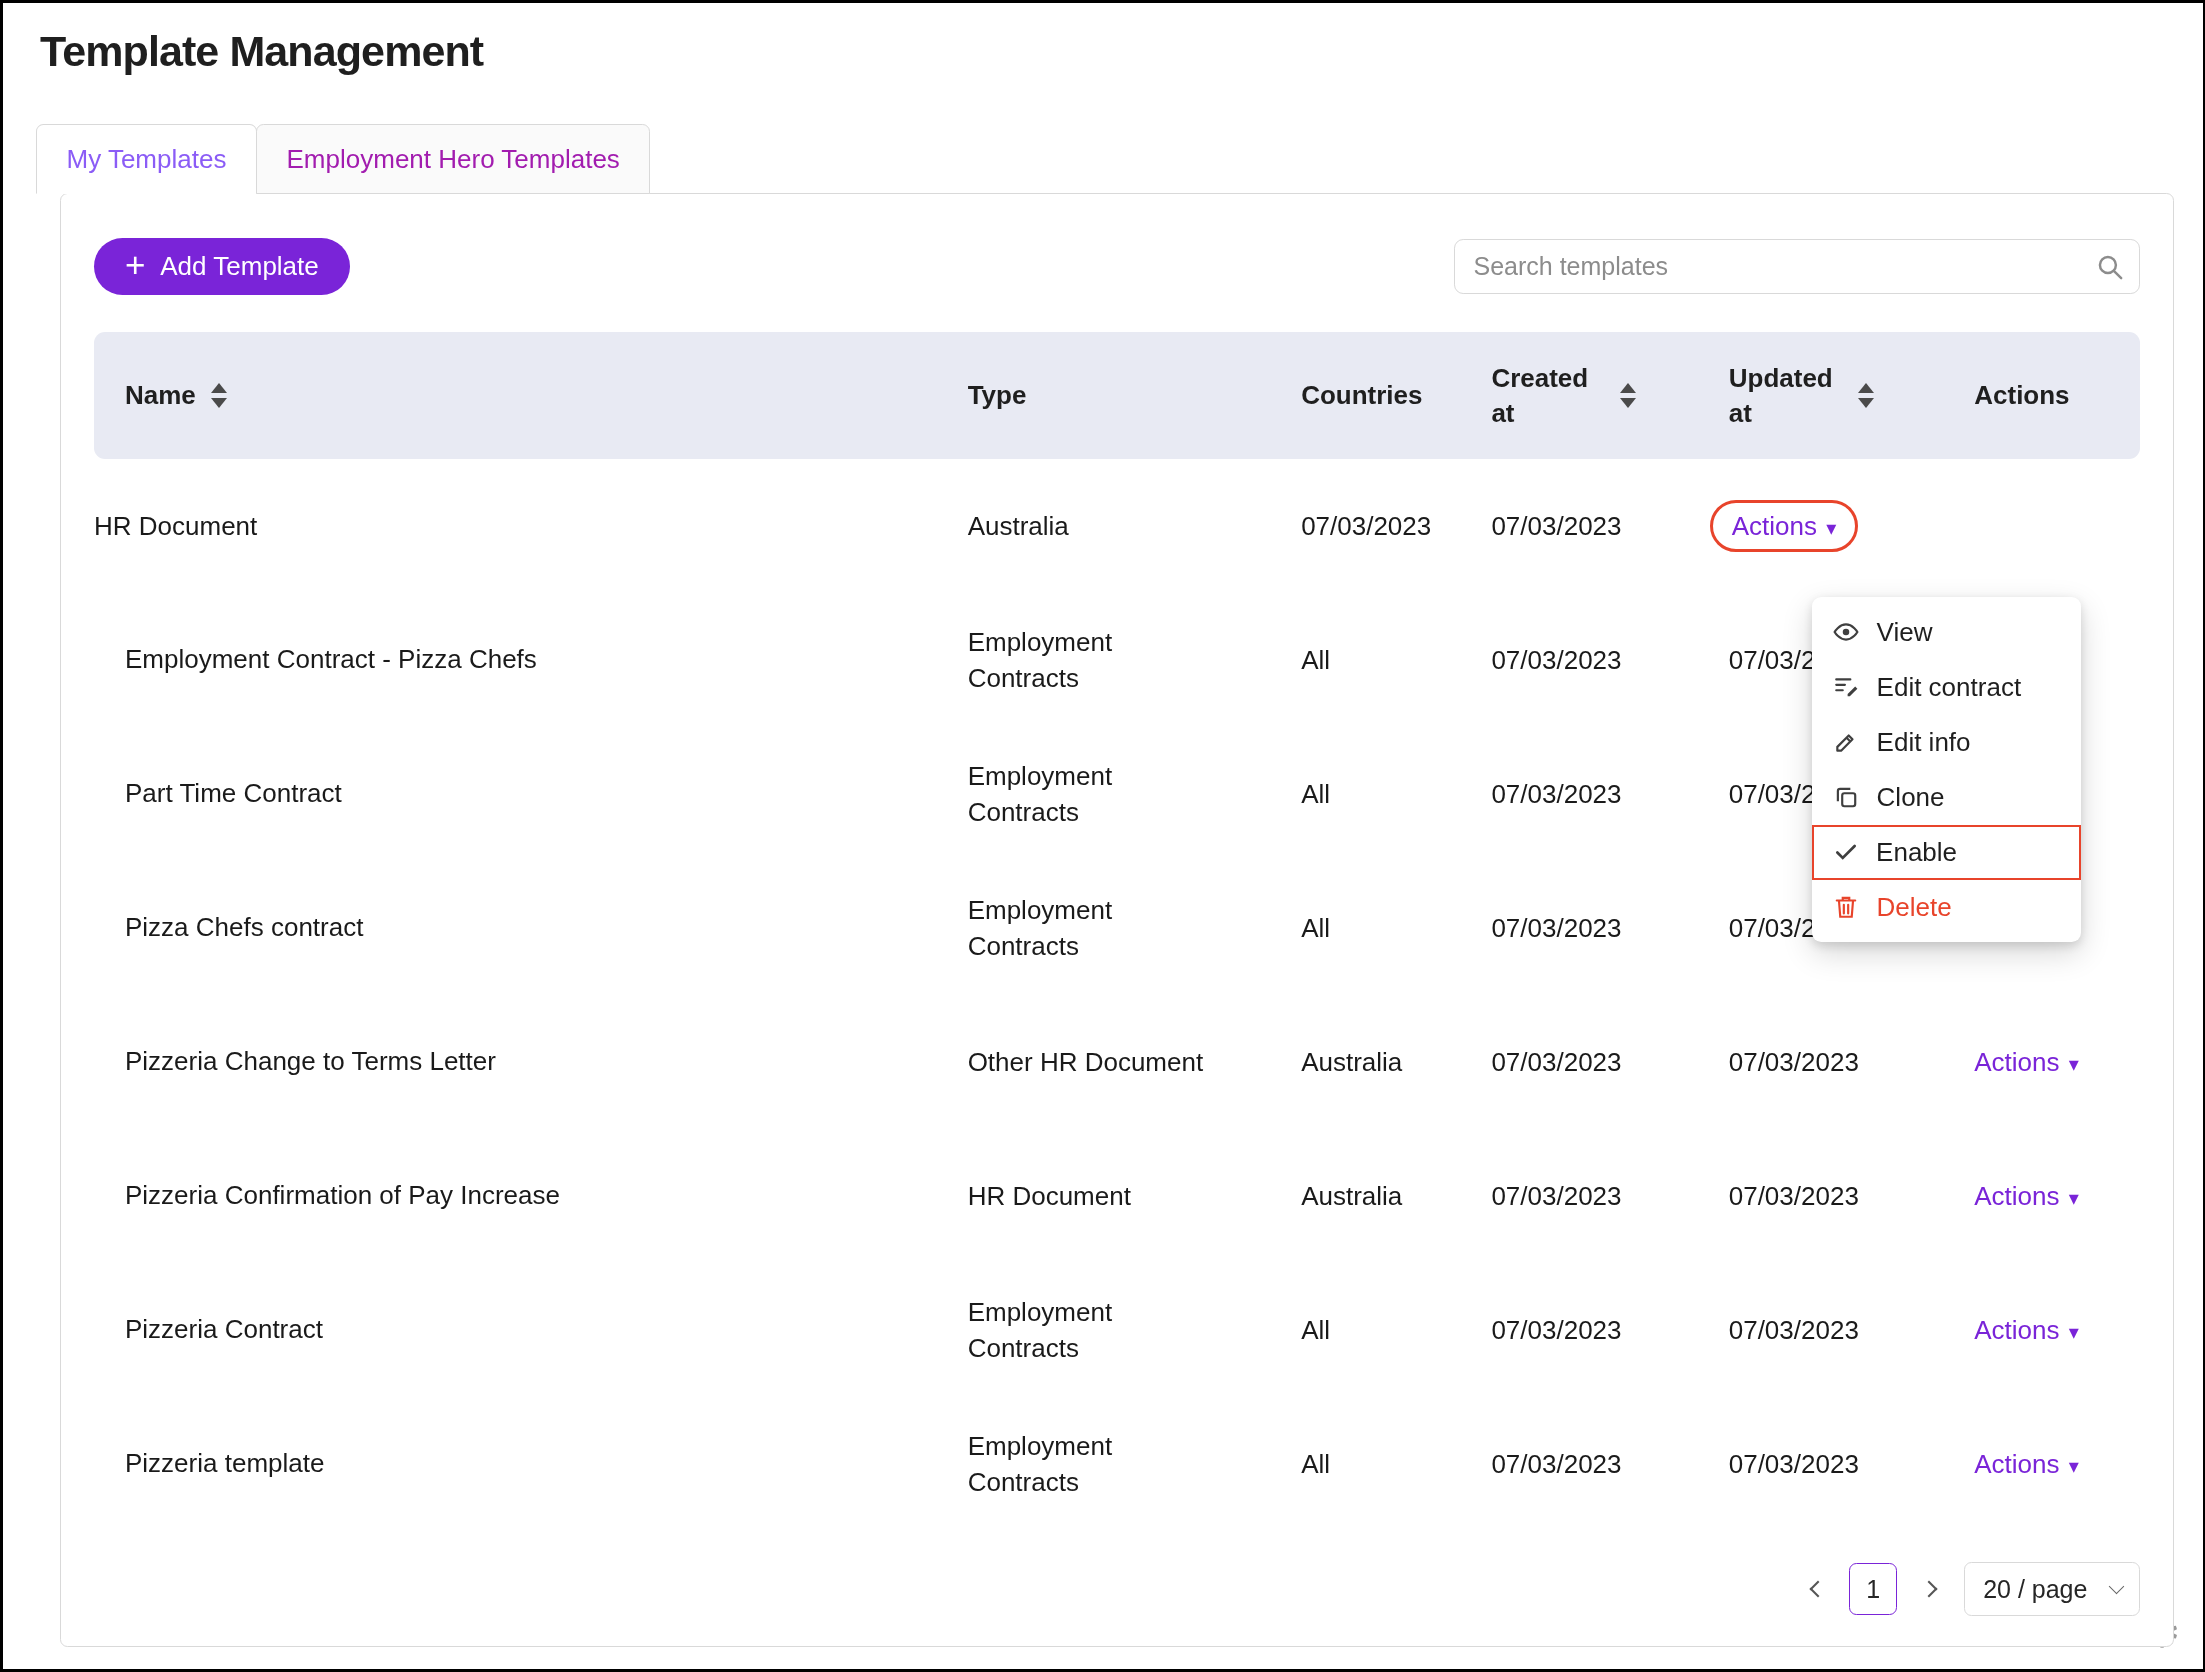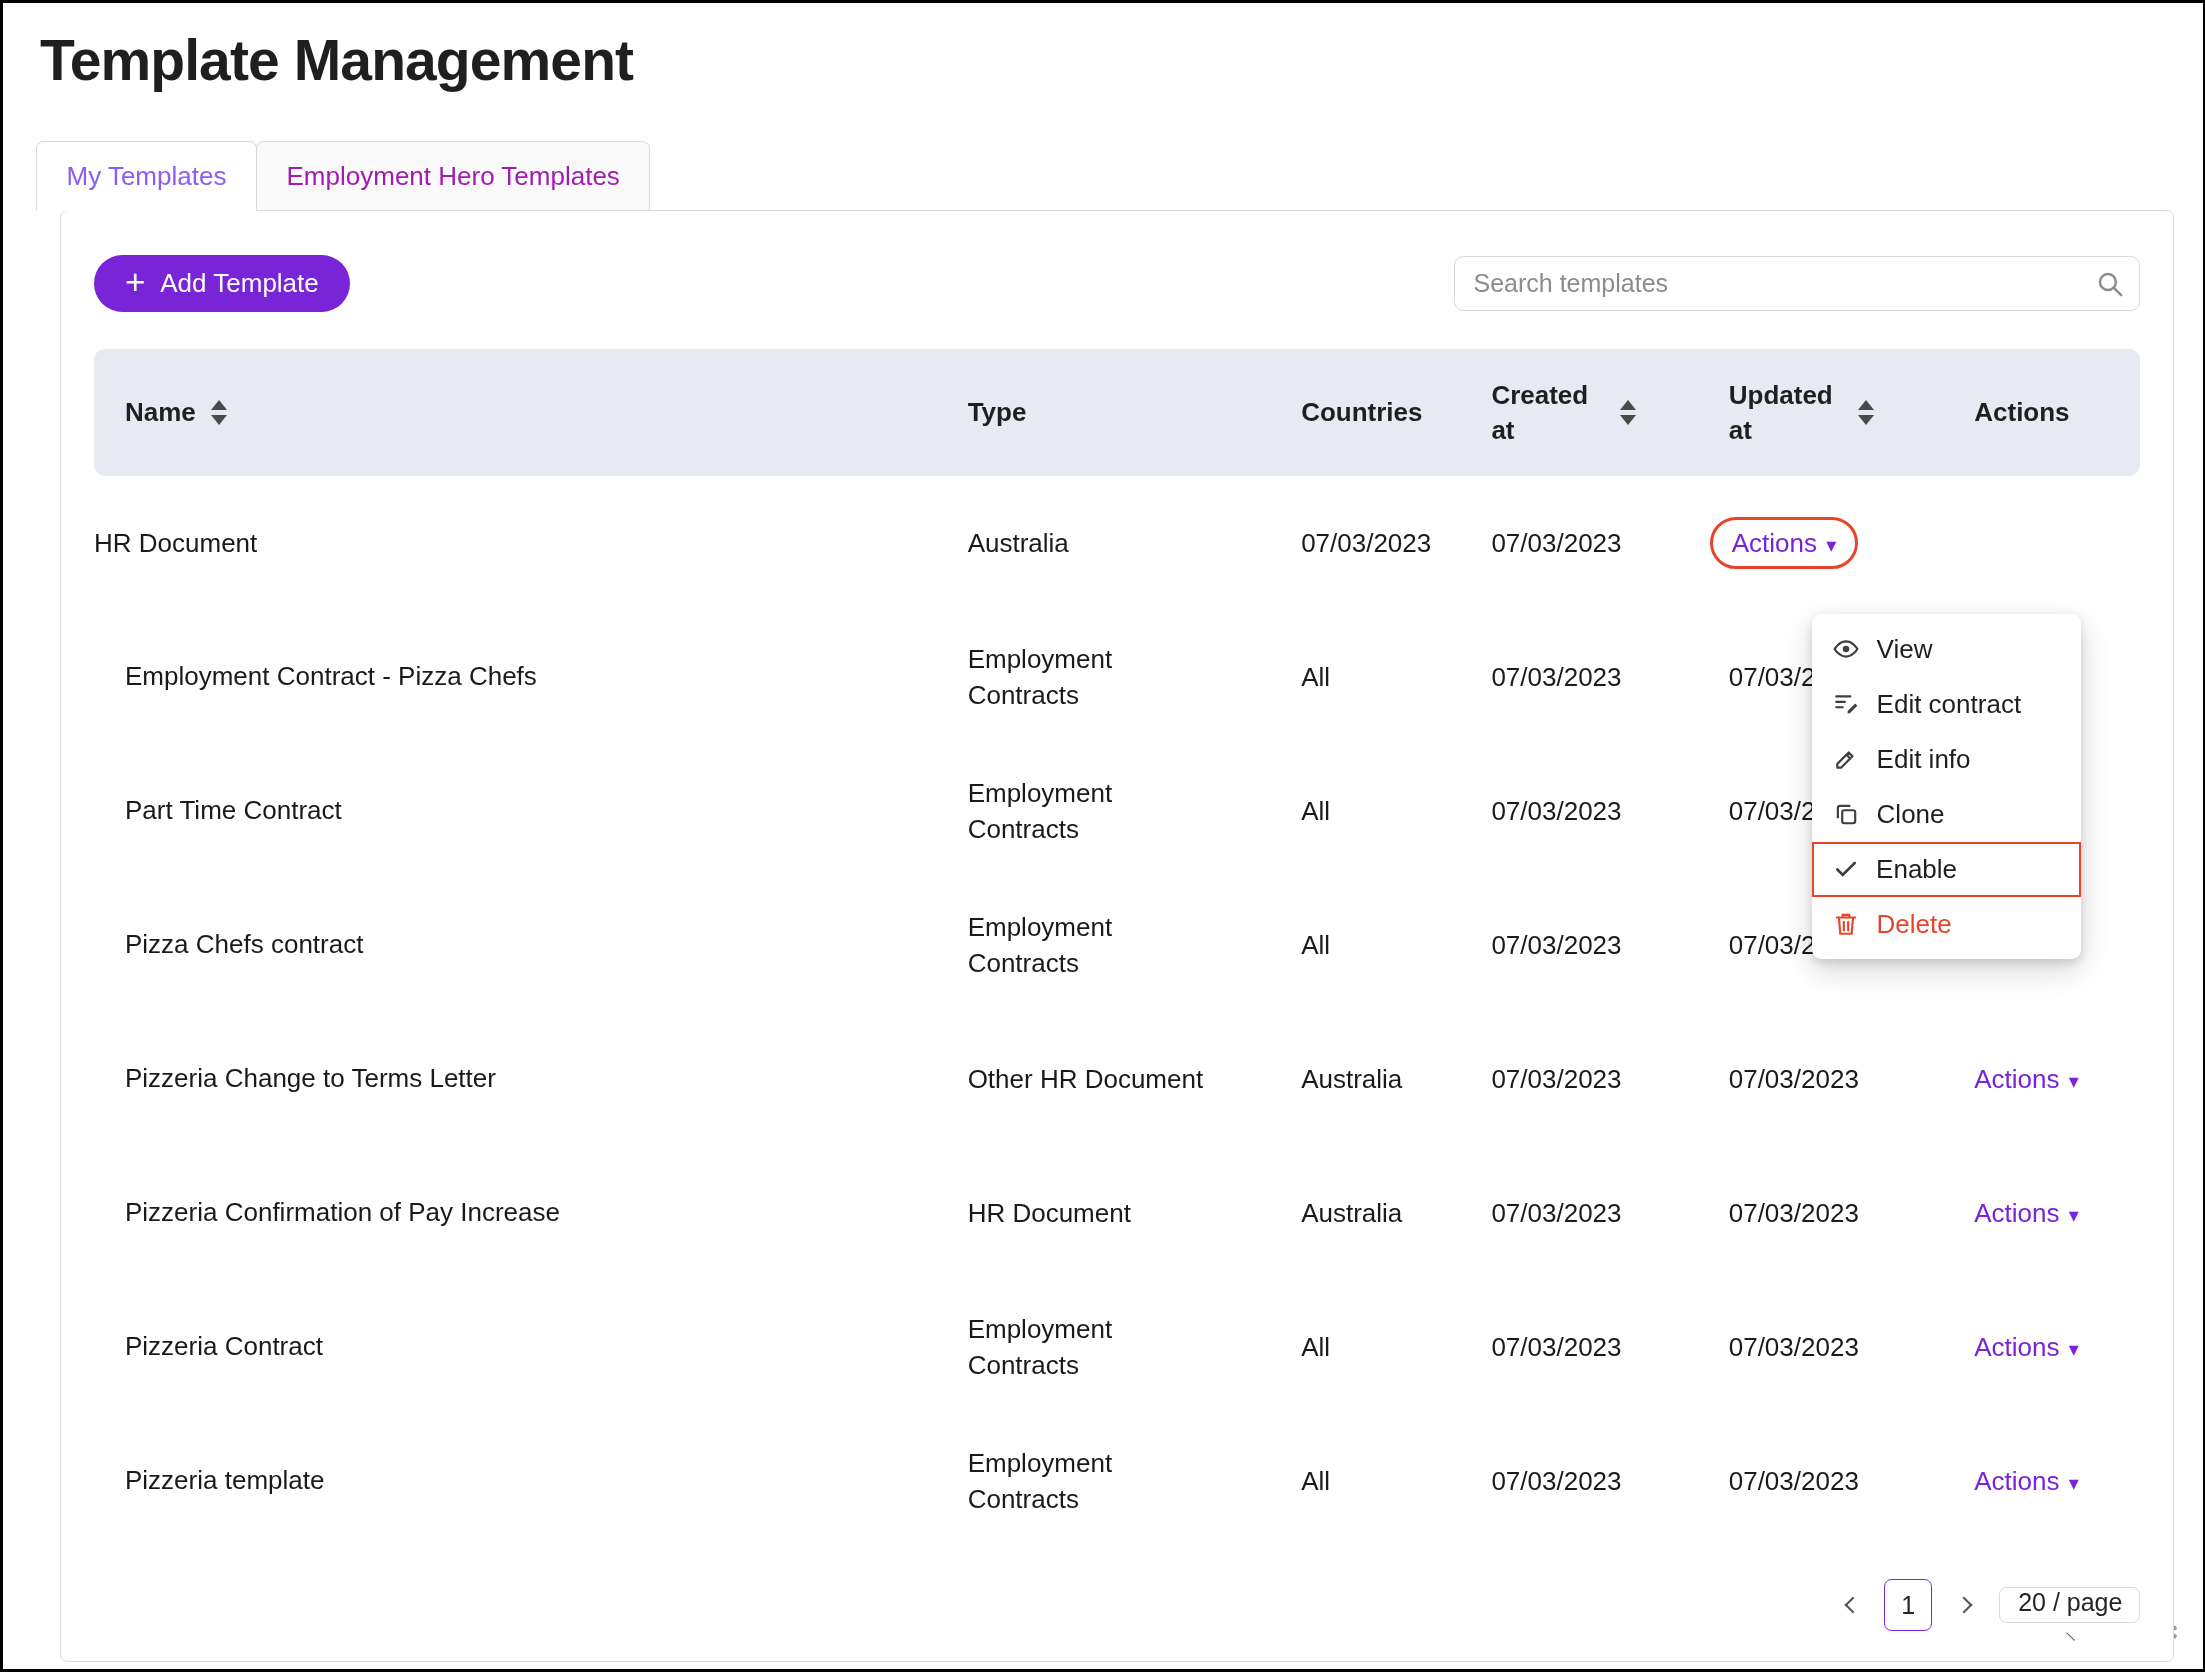--- a/index.html
+++ b/index.html
@@ -2,21 +2,21 @@
 <html style="font-size:14.8px"><head>
 <meta charset="utf-8">
 <style>
   * { margin:0; padding:0; box-sizing:border-box; }
   html,body { background:#e9e9e9; }
   .frame {
     width:2206px; height:1672px; position:relative; overflow:hidden;
     background:#fff; border:3.7px solid #000;
     font-family:"Liberation Sans", sans-serif; color:#1f1f1f;
   }
-  .page-title { font-size:57px; font-weight:bold; letter-spacing:-0.9px; margin:24px 0 0 37px; }
+  .page-title { font-size:43px; font-weight:bold; letter-spacing:-0.9px; margin:24px 0 0 37px; }
 
   
   .tabs { display:flex; margin:48px 0 0 33px; position:relative; z-index:3; }
   .tab {
     height:70px; padding:0 29.5px; display:flex; align-items:center;
     font-size:26px; background:#fafafa; border:0.9px solid #d9d9d9;
     border-radius:7.4px 7.4px 0 0; margin-bottom:-0.9px; cursor:pointer; color:#a21caf;
   }
   .tab + .tab { margin-left:-0.9px; }
   .tab.active { background:#fff; border-bottom:0.9px solid #fff; color:#8b5cf6; }
@@ -81,22 +81,22 @@
   
   .pagination { display:flex; justify-content:flex-end; align-items:center; gap:18.5px; margin-top:31px; font-size:25px; color:#262626; }
   .pg-arrow { width:29.5px; height:29.5px; display:flex; align-items:center; justify-content:center; cursor:pointer; }
   .chev-left  { width:12px; height:12px; border-left:2.3px solid #555; border-bottom:2.3px solid #555; transform:rotate(45deg); margin-left:3.7px; }
   .chev-right { width:12px; height:12px; border-right:2.3px solid #555; border-top:2.3px solid #555; transform:rotate(45deg); margin-right:3.7px; }
   .pg-current {
     min-width:48px; height:52px; border:1.8px solid #7a24d8; border-radius:7.4px;
     display:flex; align-items:center; justify-content:center; cursor:pointer; color:#262626;
   }
   .pg-size {
-    height:36px; border:0.9px solid #d9d9d9; border-radius:7.4px; background:#fff;
-    display:flex; align-items:center; gap:24px; padding:0 16.6px 0 18.5px; cursor:pointer;flex-direction:column;
+    height:54px; border:0.9px solid #d9d9d9; border-radius:7.4px; background:#fff;
+    display:flex; align-items:center; gap:24px; padding:0 16.6px 0 18.5px; cursor:pointer;
   }
   .chev-down { width:11px; height:11px; border-right:1.8px solid #666; border-bottom:1.8px solid #666; transform:rotate(45deg); margin-top:-5.5px; }
 
   .gear { position:absolute; right:22px; bottom:14.8px; font-size:42px; color:#9a9a9a; cursor:pointer; line-height:1; }
 </style>
 </head>
 <body>
 
 <div class="frame">
 

